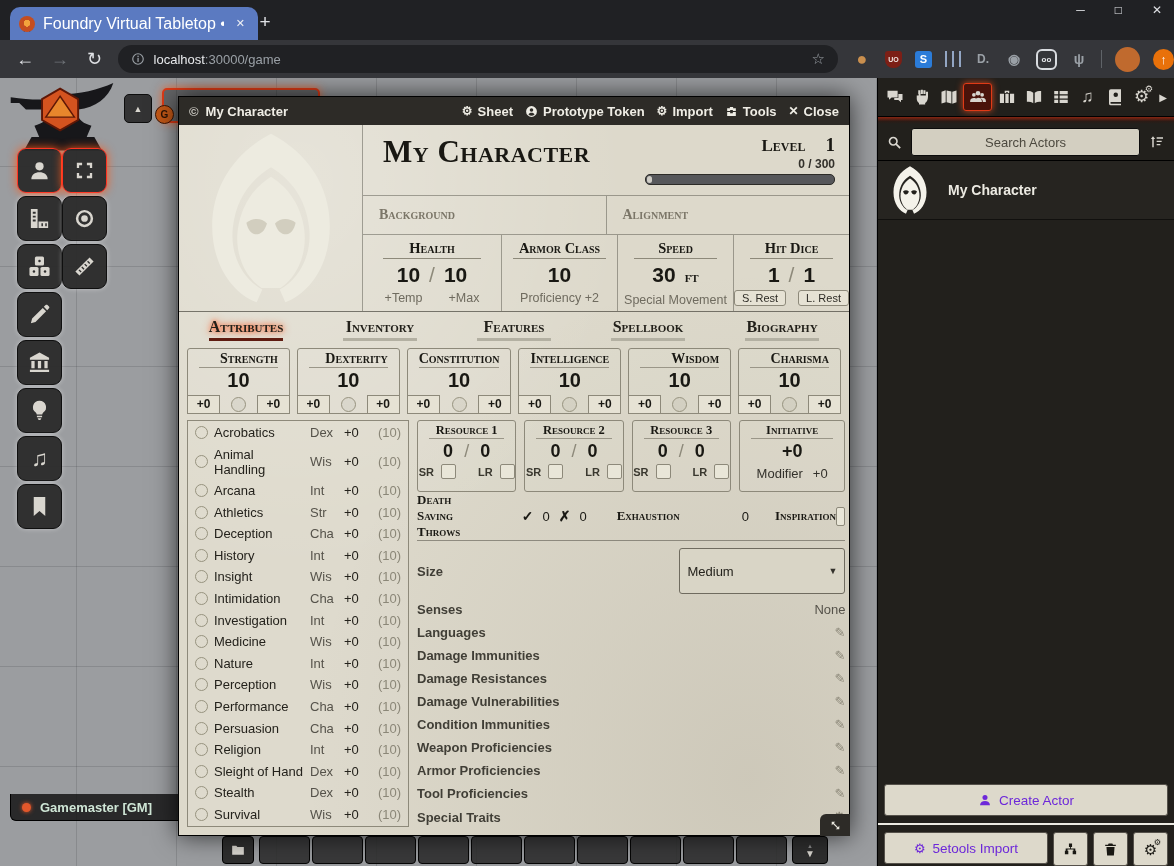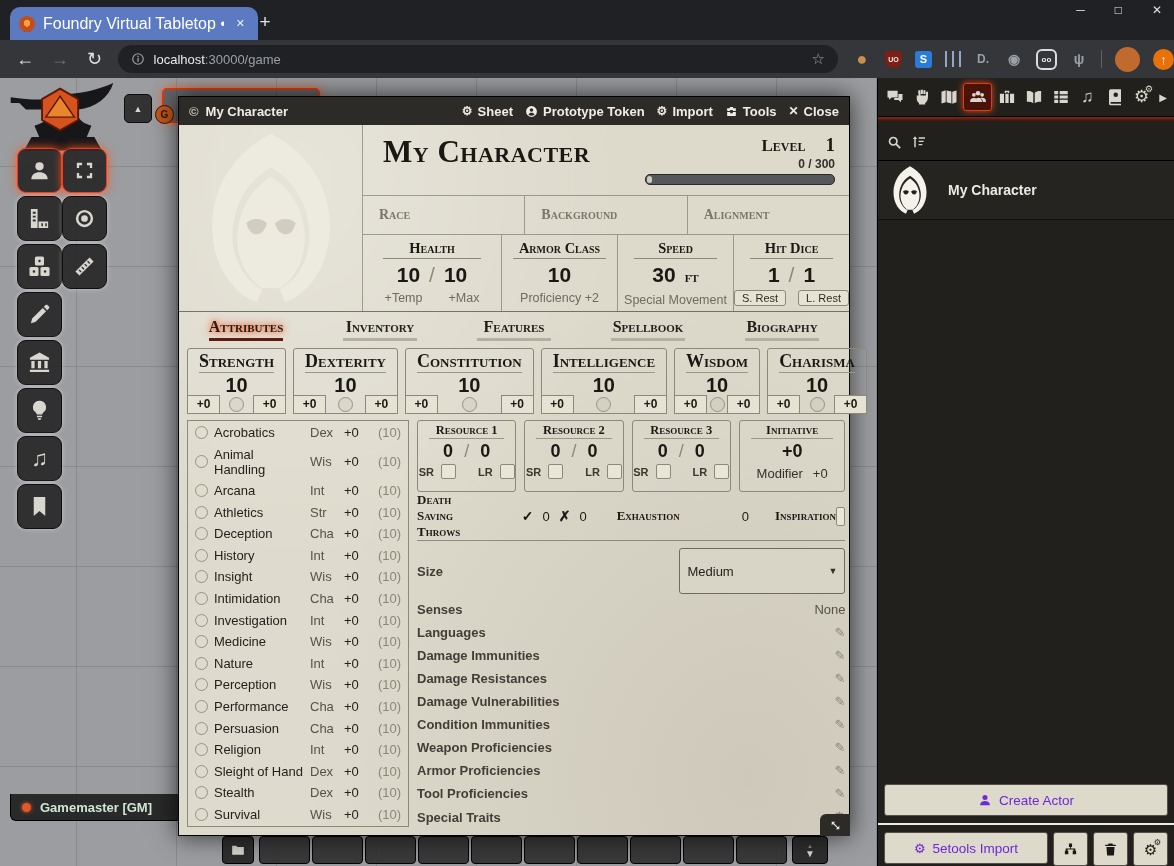--- a/index.html
+++ b/index.html
@@ -112,21 +112,21 @@
   .rest-btn{font-size:11px;border:1px solid #8d897a;background:#e6e2d4;border-radius:3px;padding:1px 7px;color:#2e2c26;}
 
   .sheet-tabs{flex:0 0 34px;display:flex;align-items:center;}
   .sheet-tab{flex:1;text-align:center;font-size:16px;color:#22201a;}
   .sheet-tab .underline{height:3px;background:#b3b0a2;width:74px;margin:2px auto 0;}
   .sheet-tab.active{text-shadow:0 0 9px #ff4d1c,0 0 4px #ff7a40;}
   .sheet-tab.active .underline{background:#5e1d12;}
 
   .abilities{flex:0 0 66px;display:flex;gap:7px;padding:2px 8px 0;}
   .ability{flex:1;border:1px solid #8d897a;border-radius:3px;position:relative;text-align:center;background:rgba(255,255,255,.05);}
-  .ability-label{font-size:18px;margin:2px 11px 0;border-bottom:1px solid #9a9688;text-align:right;}
+  .ability-label{font-size:14px;margin:2px 11px 0;border-bottom:1px solid #9a9688;text-align:right;}
   .ability-value{font-size:20px;font-weight:700;line-height:25px;}
   .ability-footer{position:absolute;left:-1px;right:-1px;bottom:-1px;height:18px;display:flex;align-items:flex-end;justify-content:space-between;}
   .ab-box{width:31px;height:17px;border:1px solid #8d897a;background:#e6e2d4;font-size:12px;font-weight:700;line-height:16px;}
   .ab-radio{width:13px;height:13px;border:1px solid #97937f;border-radius:50%;margin-bottom:2px;background:rgba(0,0,0,.03);}
 
   .sheet-main{flex:1;display:flex;gap:8px;padding:6px 8px 8px;min-height:0;}
   .skills{flex:0 0 206px;border:1px solid #8d897a;padding:4px 7px;display:flex;flex-direction:column;justify-content:space-between;font-size:13px;background:rgba(255,255,255,.04);}
   .skill-row{display:flex;align-items:center;gap:6px;}
   .radio{width:11px;height:11px;border:1px solid #97937f;border-radius:50%;flex:0 0 11px;}
   .skill-name{flex:1;color:#24221c;}
@@ -443,23 +443,20 @@
                 <span class="level-value">1</span>
               </div>
             <div class="xp-line">0 / 300</div>
             <div class="xp-bar">
                 <span class="xp-fill"></span>
               </div>
           </div>
         </div>
         <div class="details-row">
 
-            <div class="detail">
-              <span class="detail-label sc">Race</span>
-            </div>
 
             <div class="detail">
               <span class="detail-label sc">Background</span>
             </div>
 
             <div class="detail">
               <span class="detail-label sc">Alignment</span>
             </div>
           </div>
         <div class="stats-row">
@@ -1001,20 +998,21 @@
     <span class="sb-collapse">▶</span>
   </div>
   <div id="sb-glow"></div>
   <div id="sb-search">
     <span class="search-icon icon">
         <svg viewBox="0 0 24 24">
           <circle cx="10" cy="10" r="6" fill="none" stroke="currentColor" stroke-width="2.6"></circle>
           <path d="M14.3 14.3L21 21" stroke="currentColor" stroke-width="3" fill="none"></path>
         </svg>
       </span>
+    <input id="search-input" placeholder="Search Actors" style="">
     <span class="sort-icon icon">
         <svg viewBox="0 0 24 24">
           <path d="M6 3.5l3.2 4H7.1V20H4.9V7.5H2.8zM11.5 5h9.5v2h-9.5zm0 5h7.5v2h-7.5zm0 5h5.5v2h-5.5z"></path>
         </svg>
       </span>
   </div>
   <div id="sb-list">
     <div class="actor-item">
       <span class="actor-thumb"><svg viewBox="0 0 100 112">
             <path class="hood" d="M50 3C27 15 13 36 13 61c0 26 14 43 28 48l3.5-8C33 95 24 80 26 62 28 44 37 32 50 24c13 8 22 20 24 38 2 18-7 33-18.5 39l3.5 8c14-5 28-22 28-48C87 36 73 15 50 3z"></path>

